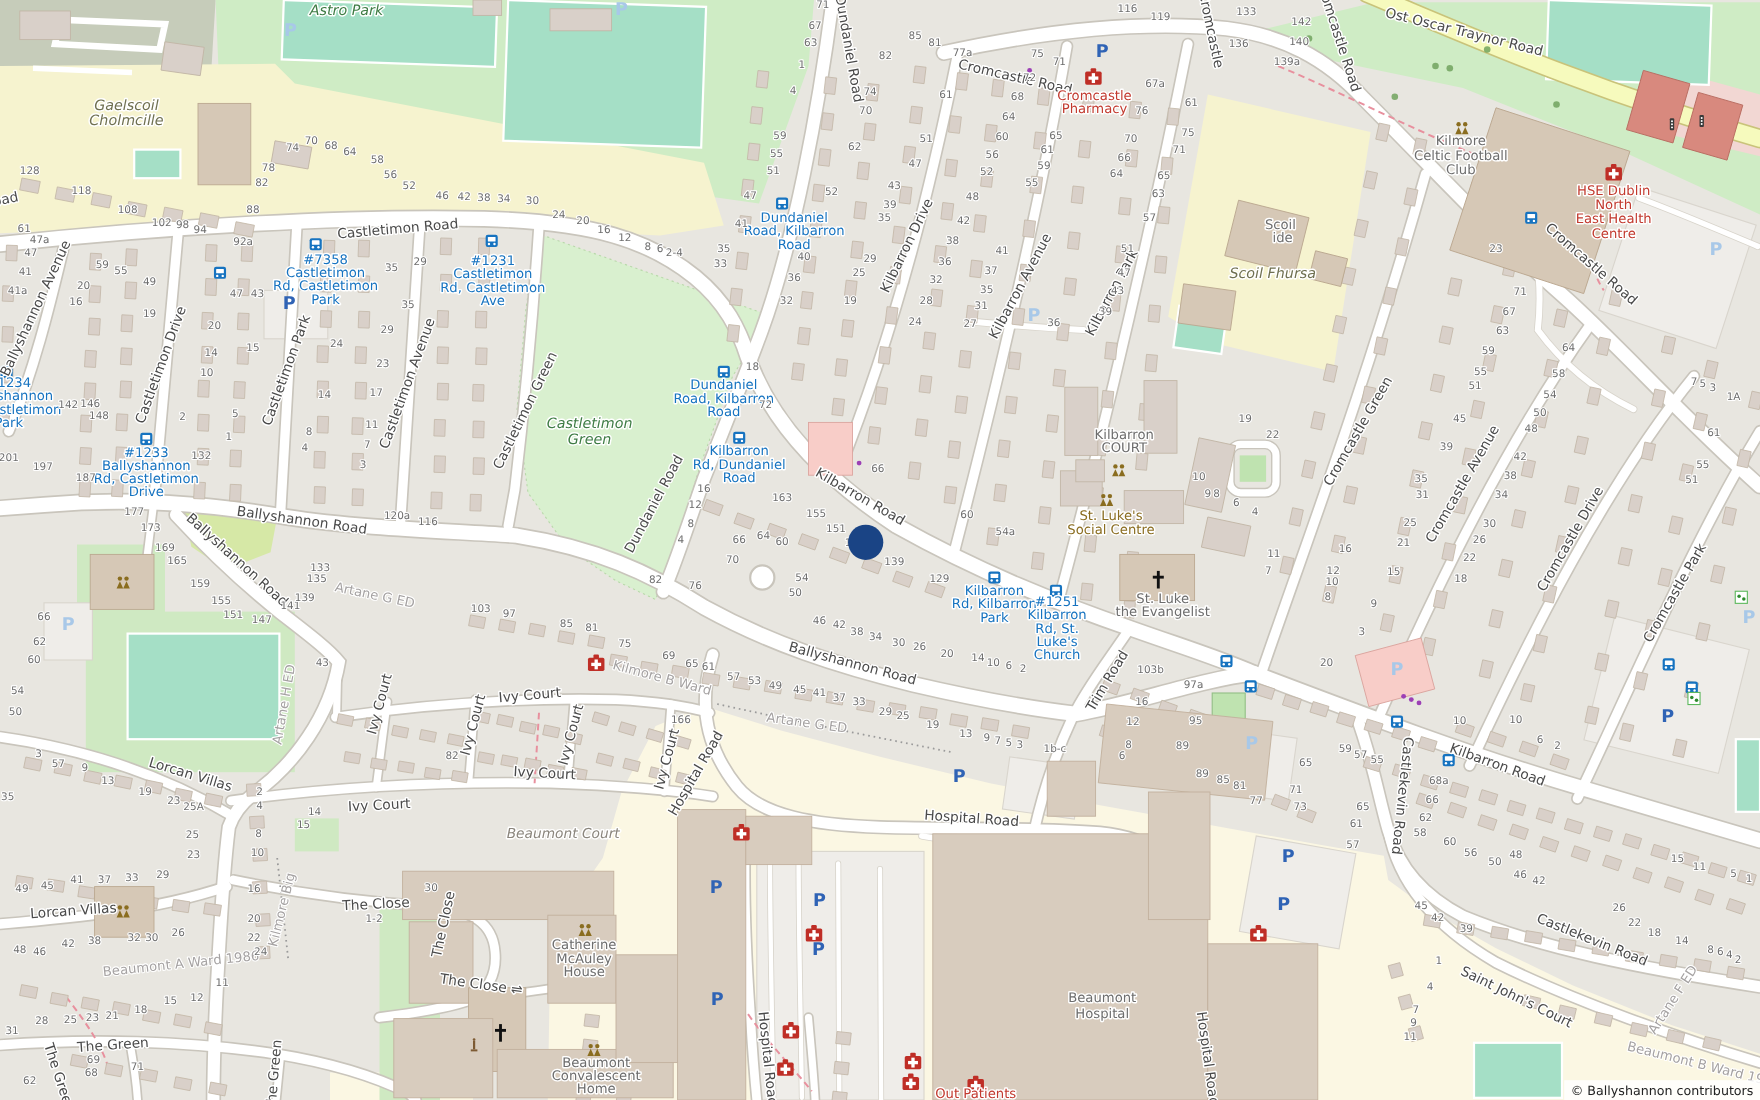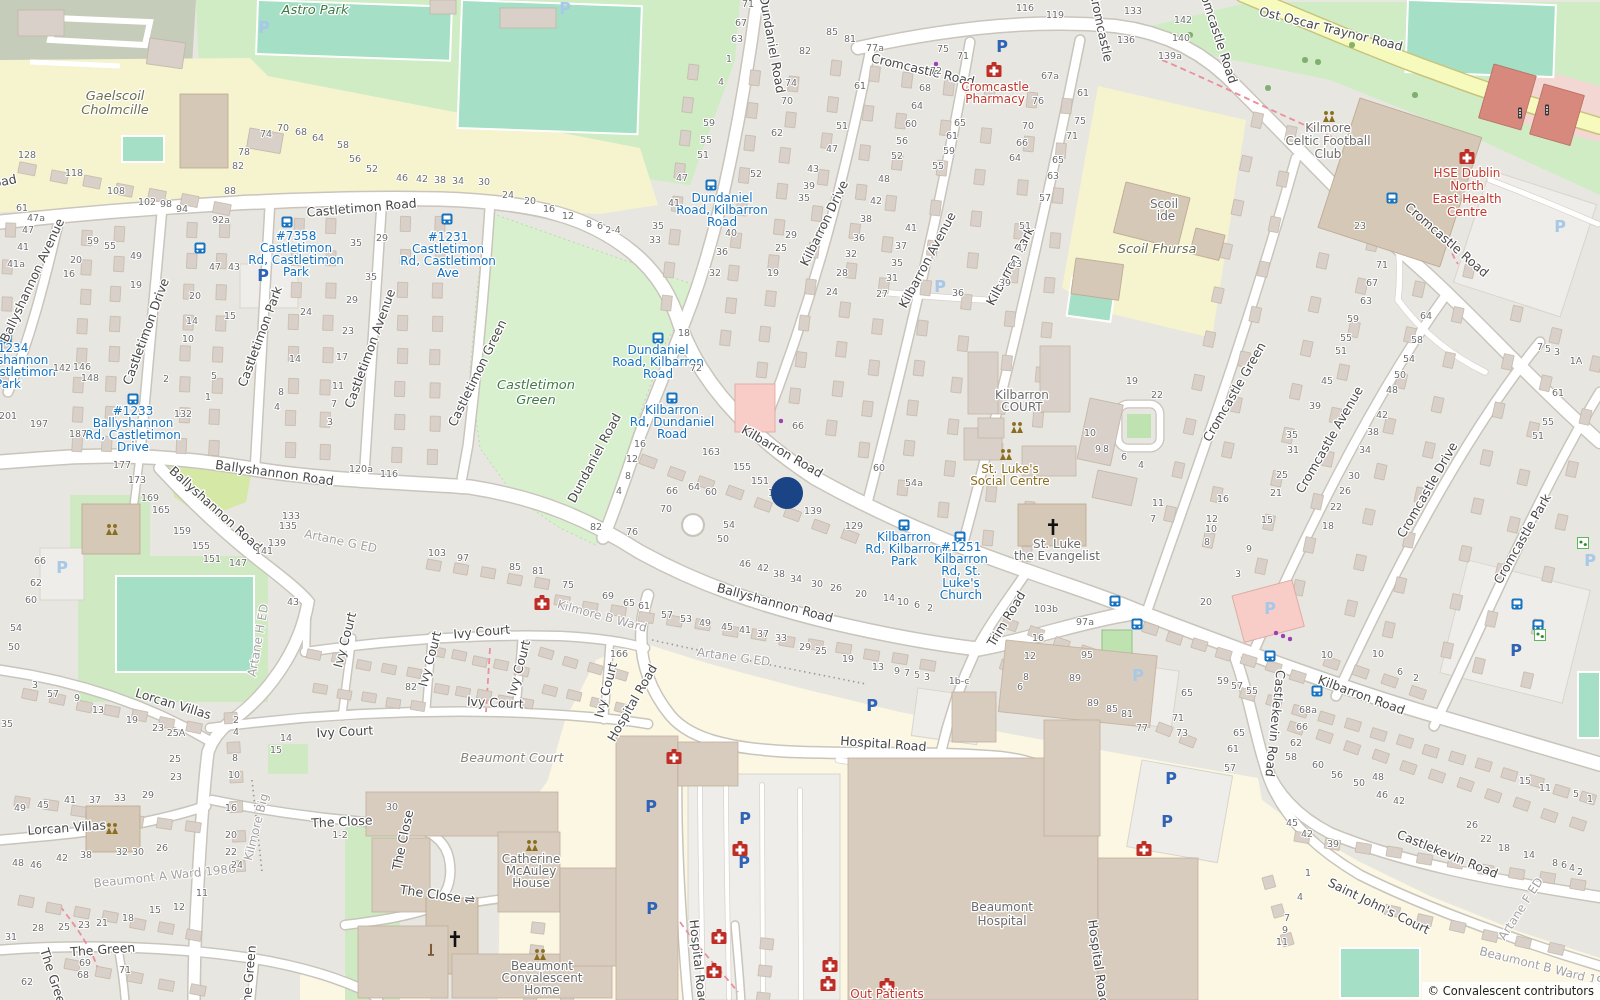--- a/index.html
+++ b/index.html
@@ -1483,14 +1483,14 @@
         <text class="lbl hn" transform="translate(334 407)">7</text>
         <text class="lbl hn" transform="translate(330 425)">3</text>
         <text class="lbl hn" transform="translate(306 315)">24</text>
         <text class="lbl hn" transform="translate(295 362)">14</text>
         <text class="lbl hn" transform="translate(281 395)">8</text>
         <text class="lbl hn" transform="translate(277 410)">4</text>
         <text class="lbl hn" transform="translate(195 299)">20</text>
       </g>
   <circle id="marker" cx="787" cy="493" r="16" fill="#1a4485"></circle>
 </svg>
-<div id="attribution"><span>© Convalescent contributors</span></div>
+<div id="attribution"><span>© Ballyshannon contributors</span></div>
 </div>
 
 </body></html>

